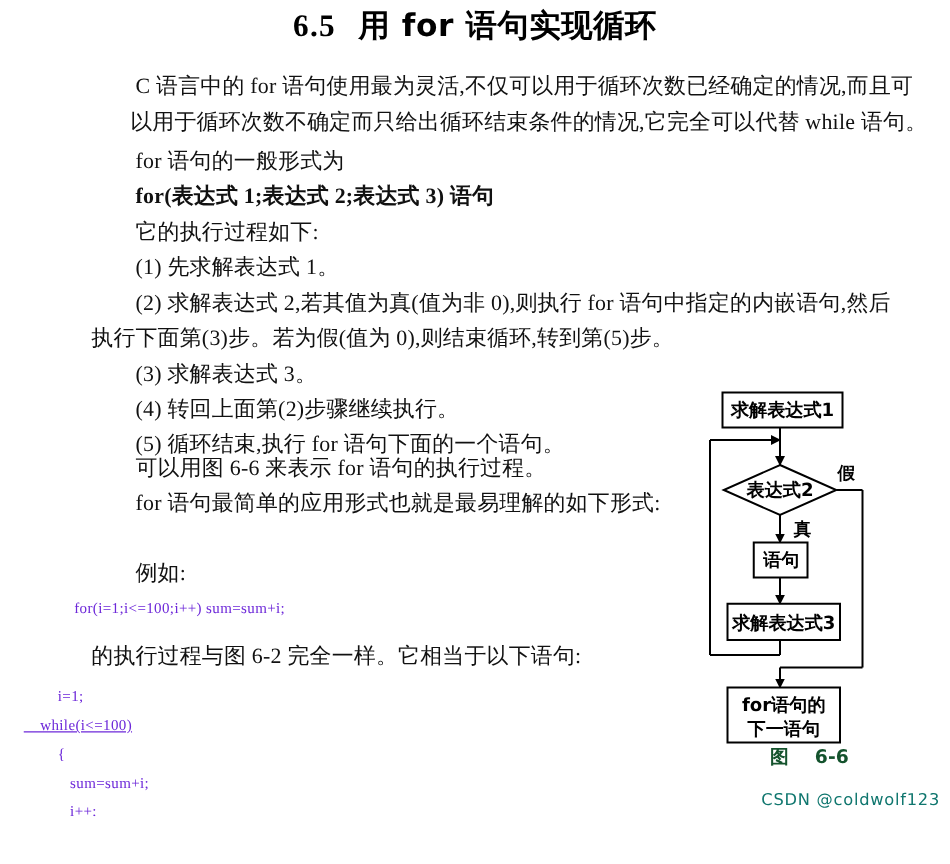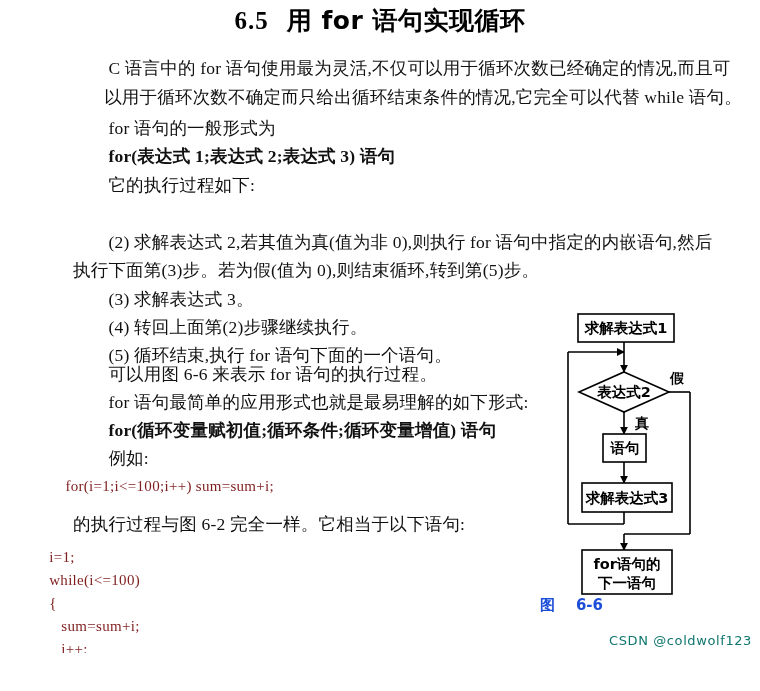--- a/index.html
+++ b/index.html
@@ -44,23 +44,23 @@
     line-height: 29px;
     color: #111;
     white-space: pre;
     letter-spacing: 0.2px;
     margin-left: 40px;
   }
   .para.bold { font-weight: bold; }
 
   .code {
     position: absolute;
-    font-size: 15px;
+    font-size: 12px;
     line-height: 25px;
-    color: #7f1d1d;
+    color: #6d28d9;
     white-space: pre;
     letter-spacing: 0.3px;
     font-family: "Liberation Serif", "DejaVu Serif", serif;
   }
 
   
   #flowchart {
     position: absolute;
     left: 540px;
     top: 300px;
@@ -78,24 +78,25 @@
     font-family: "DejaVu Sans", "Liberation Sans", sans-serif;
     font-size: 14px;
     fill: #000;
     font-weight: 600;
   }
   .fc-caption {
     position: absolute;
     left: 540px;
     top: 596px;
     width: 215px;
+    text-align: center;
     font-family: "DejaVu Sans", "Liberation Sans", sans-serif;
     font-size: 15px;
     font-weight: bold;
-    color: #1d4ed8;
+    color: #14532d;
     white-space: pre;
   }
 
   
   #watermark {
     position: absolute;
     right: 8px;
     bottom: 5px;
     font-family: "DejaVu Sans", "Liberation Sans", sans-serif;
     font-size: 13px;
@@ -113,39 +114,39 @@
     <span class="num">6.5</span><span class="gap"></span><span>用 for 语句实现循环</span>
   </div>
 
   <div class="para" style="left:33px; top:54px; width:700px;">　　C 语言中的 for 语句使用最为灵活,不仅可以用于循环次数已经确定的情况,而且可</div>
   <div class="para" style="left:33px; top:83px; width:700px;text-align:center;">以用于循环次数不确定而只给出循环结束条件的情况,它完全可以代替 while 语句。</div>
 
   <div class="para" style="left:33px; top:114px;">　　for 语句的一般形式为</div>
   <div class="para bold" style="left:33px; top:142px;">　　for(表达式 1;表达式 2;表达式 3) 语句</div>
   <div class="para" style="left:33px; top:171px;">　　它的执行过程如下:</div>
 
+  <div class="para" style="left:33px; top:199px;">　　(1) 先求解表达式 1。</div>
 
   <div class="para" style="left:33px; top:228px; width:700px;">　　(2) 求解表达式 2,若其值为真(值为非 0),则执行 for 语句中指定的内嵌语句,然后</div>
   <div class="para" style="left:33px; top:256px; width:700px;">执行下面第(3)步。若为假(值为 0),则结束循环,转到第(5)步。</div>
 
   <div class="para" style="left:33px; top:285px;">　　(3) 求解表达式 3。</div>
   <div class="para" style="left:33px; top:313px;">　　(4) 转回上面第(2)步骤继续执行。</div>
   <div class="para" style="left:33px; top:341px;">　　(5) 循环结束,执行 for 语句下面的一个语句。</div>
 
   <div class="para" style="left:33px; top:360px;">　　可以用图 6-6 来表示 for 语句的执行过程。</div>
   <div class="para" style="left:33px; top:388px;">　　for 语句最简单的应用形式也就是最易理解的如下形式:</div>
-  <div class="para bold" style="left:33px; top:416px;">　　for(循环变量赋初值;循环条件;循环变量增值) 语句</div>
   <div class="para" style="left:33px; top:444px;">　　例如:</div>
 
   <div class="code" style="left:33px; top:474px;">        for(i=1;i&lt;=100;i++) sum=sum+i;</div>
 
   <div class="para" style="left:33px; top:510px;">的执行过程与图 6-2 完全一样。它相当于以下语句:</div>
 
   <div class="code" style="left:33px; top:545px;text-align:center;">    i=1;</div>
-  <div class="code" style="left:33px; top:568px;">    while(i&lt;=100)</div>
+  <div class="code" style="left:19px; top:568px;text-decoration:underline;">    while(i&lt;=100)</div>
   <div class="code" style="left:33px; top:591px;">    {</div>
   <div class="code" style="left:33px; top:614px;">       sum=sum+i;</div>
   <div class="code" style="left:33px; top:637px;">       i++;</div>
   <div class="code" style="left:33px; top:660px;">    }</div>
 
   <div id="flowchart">
     <svg width="215" height="325" viewBox="0 0 215 325" xmlns="http://www.w3.org/2000/svg">
       <defs>
         <marker id="arrow" viewBox="0 0 10 10" refX="9" refY="5" markerWidth="5" markerHeight="5" orient="auto-start-reverse">
           <path d="M 0 0 L 10 5 L 0 10 z" fill="#000"></path>

